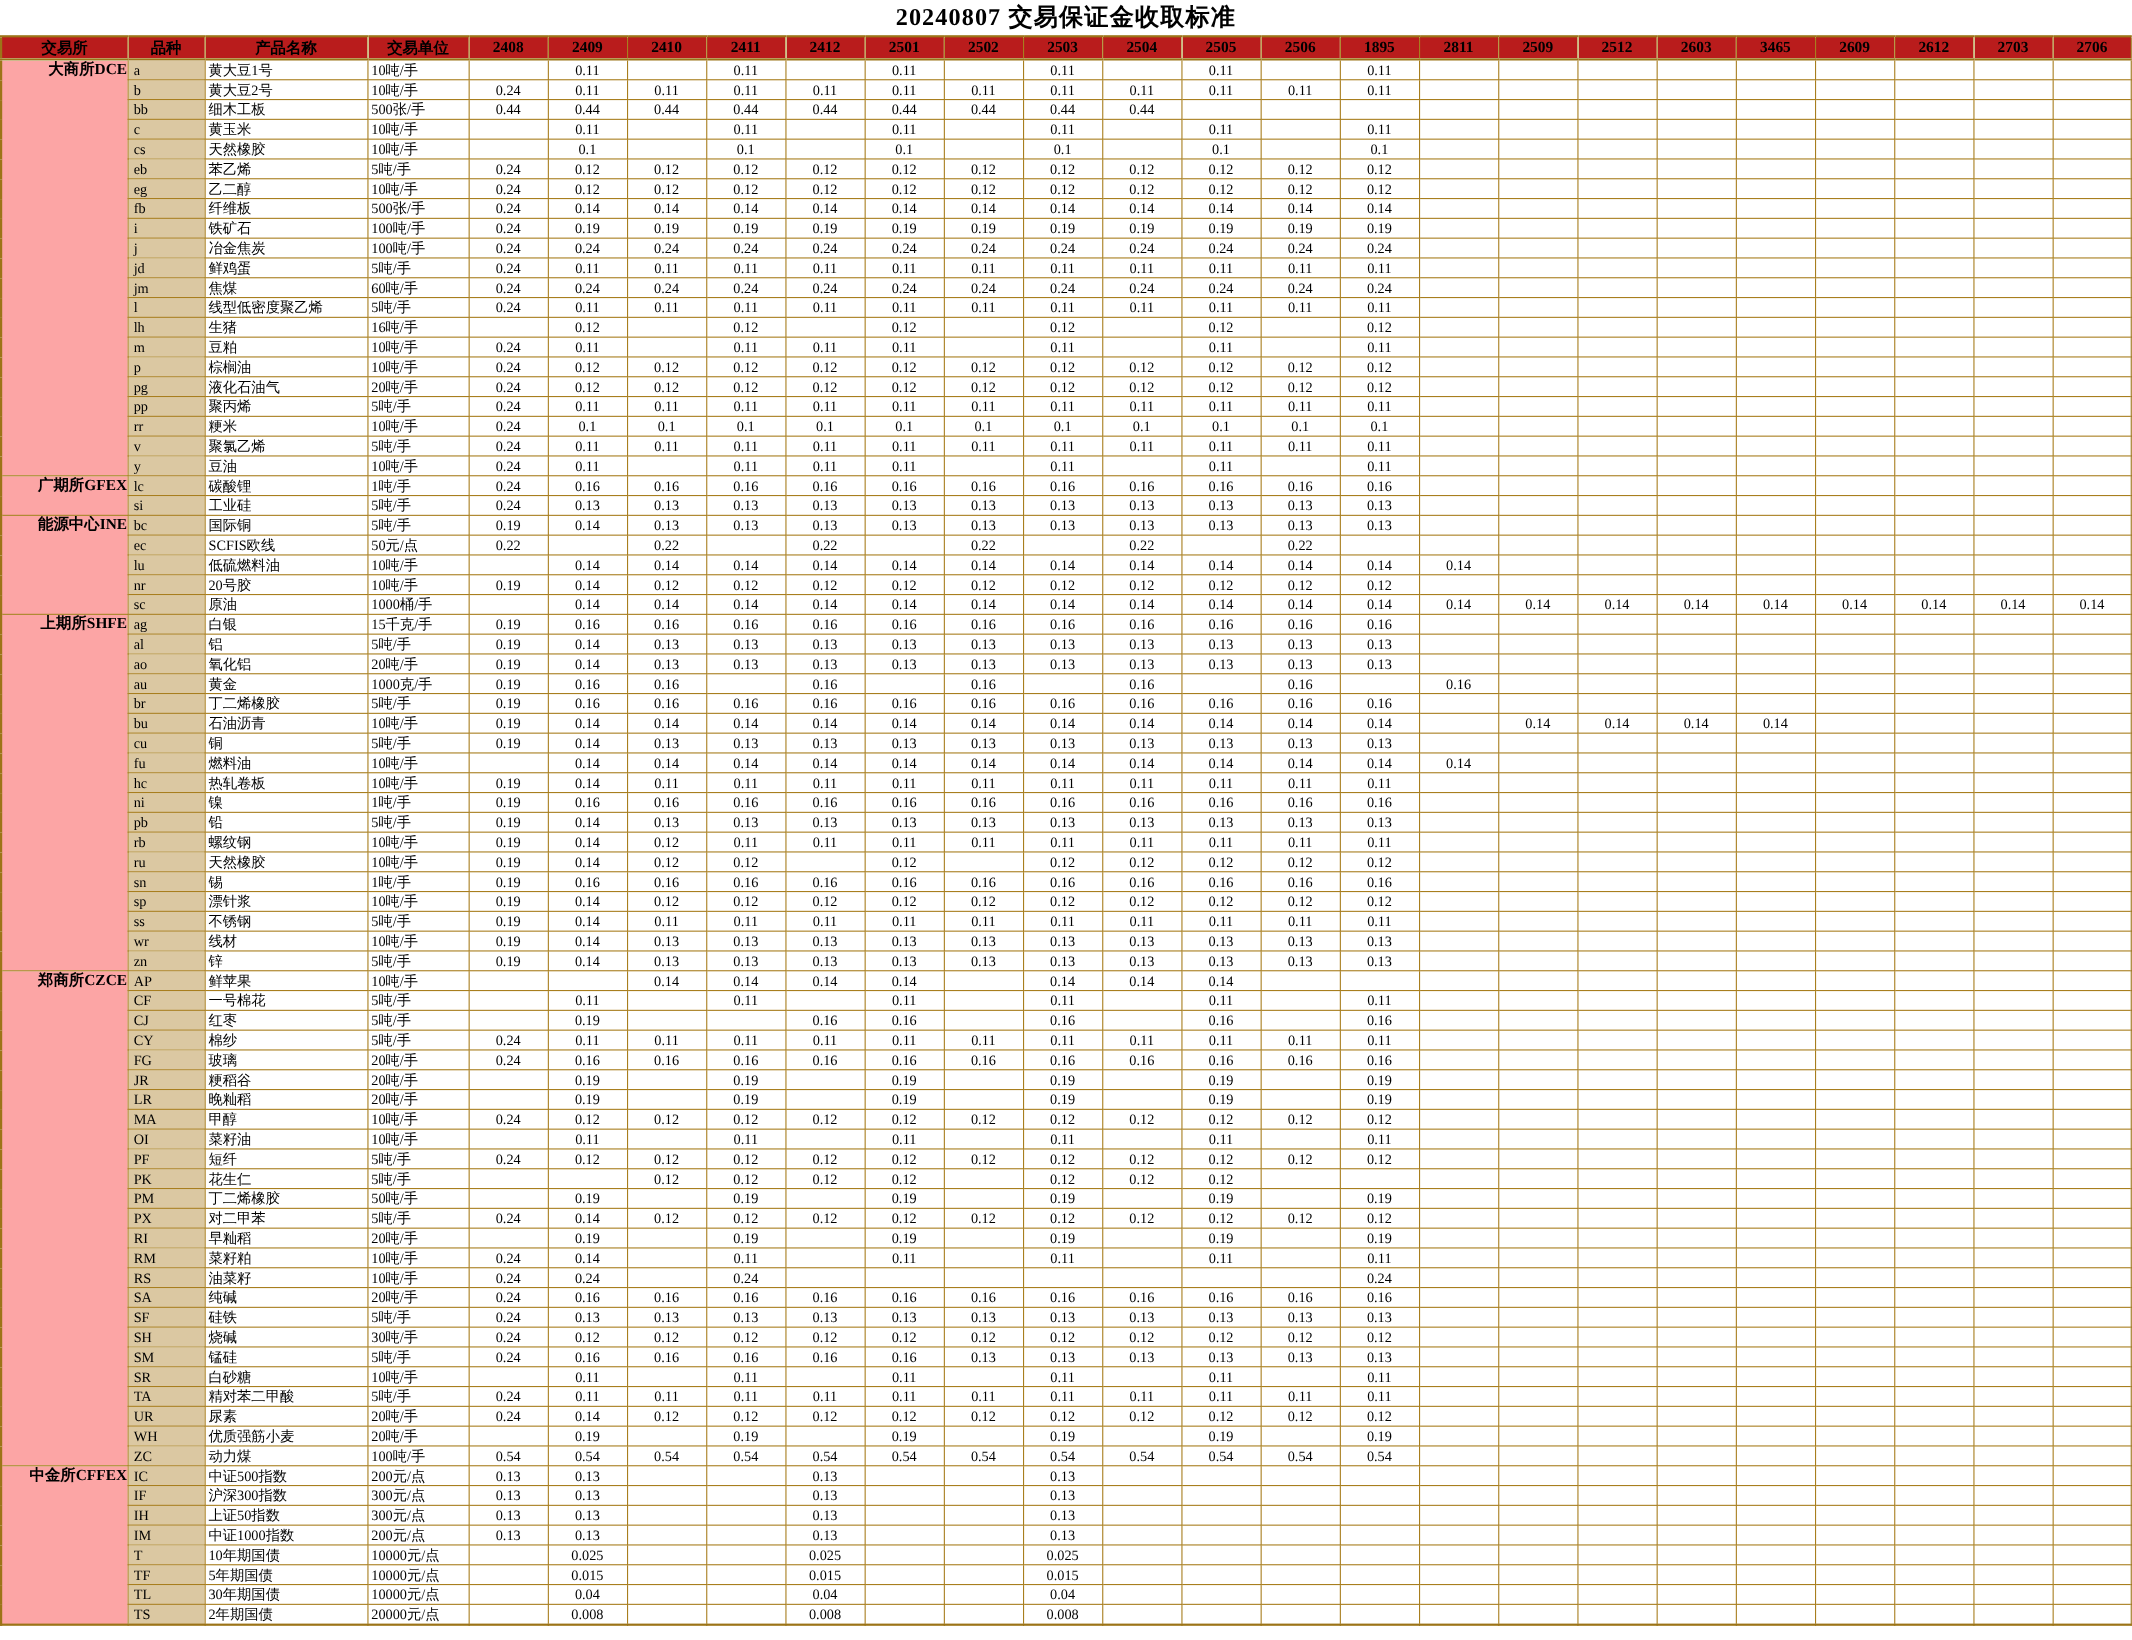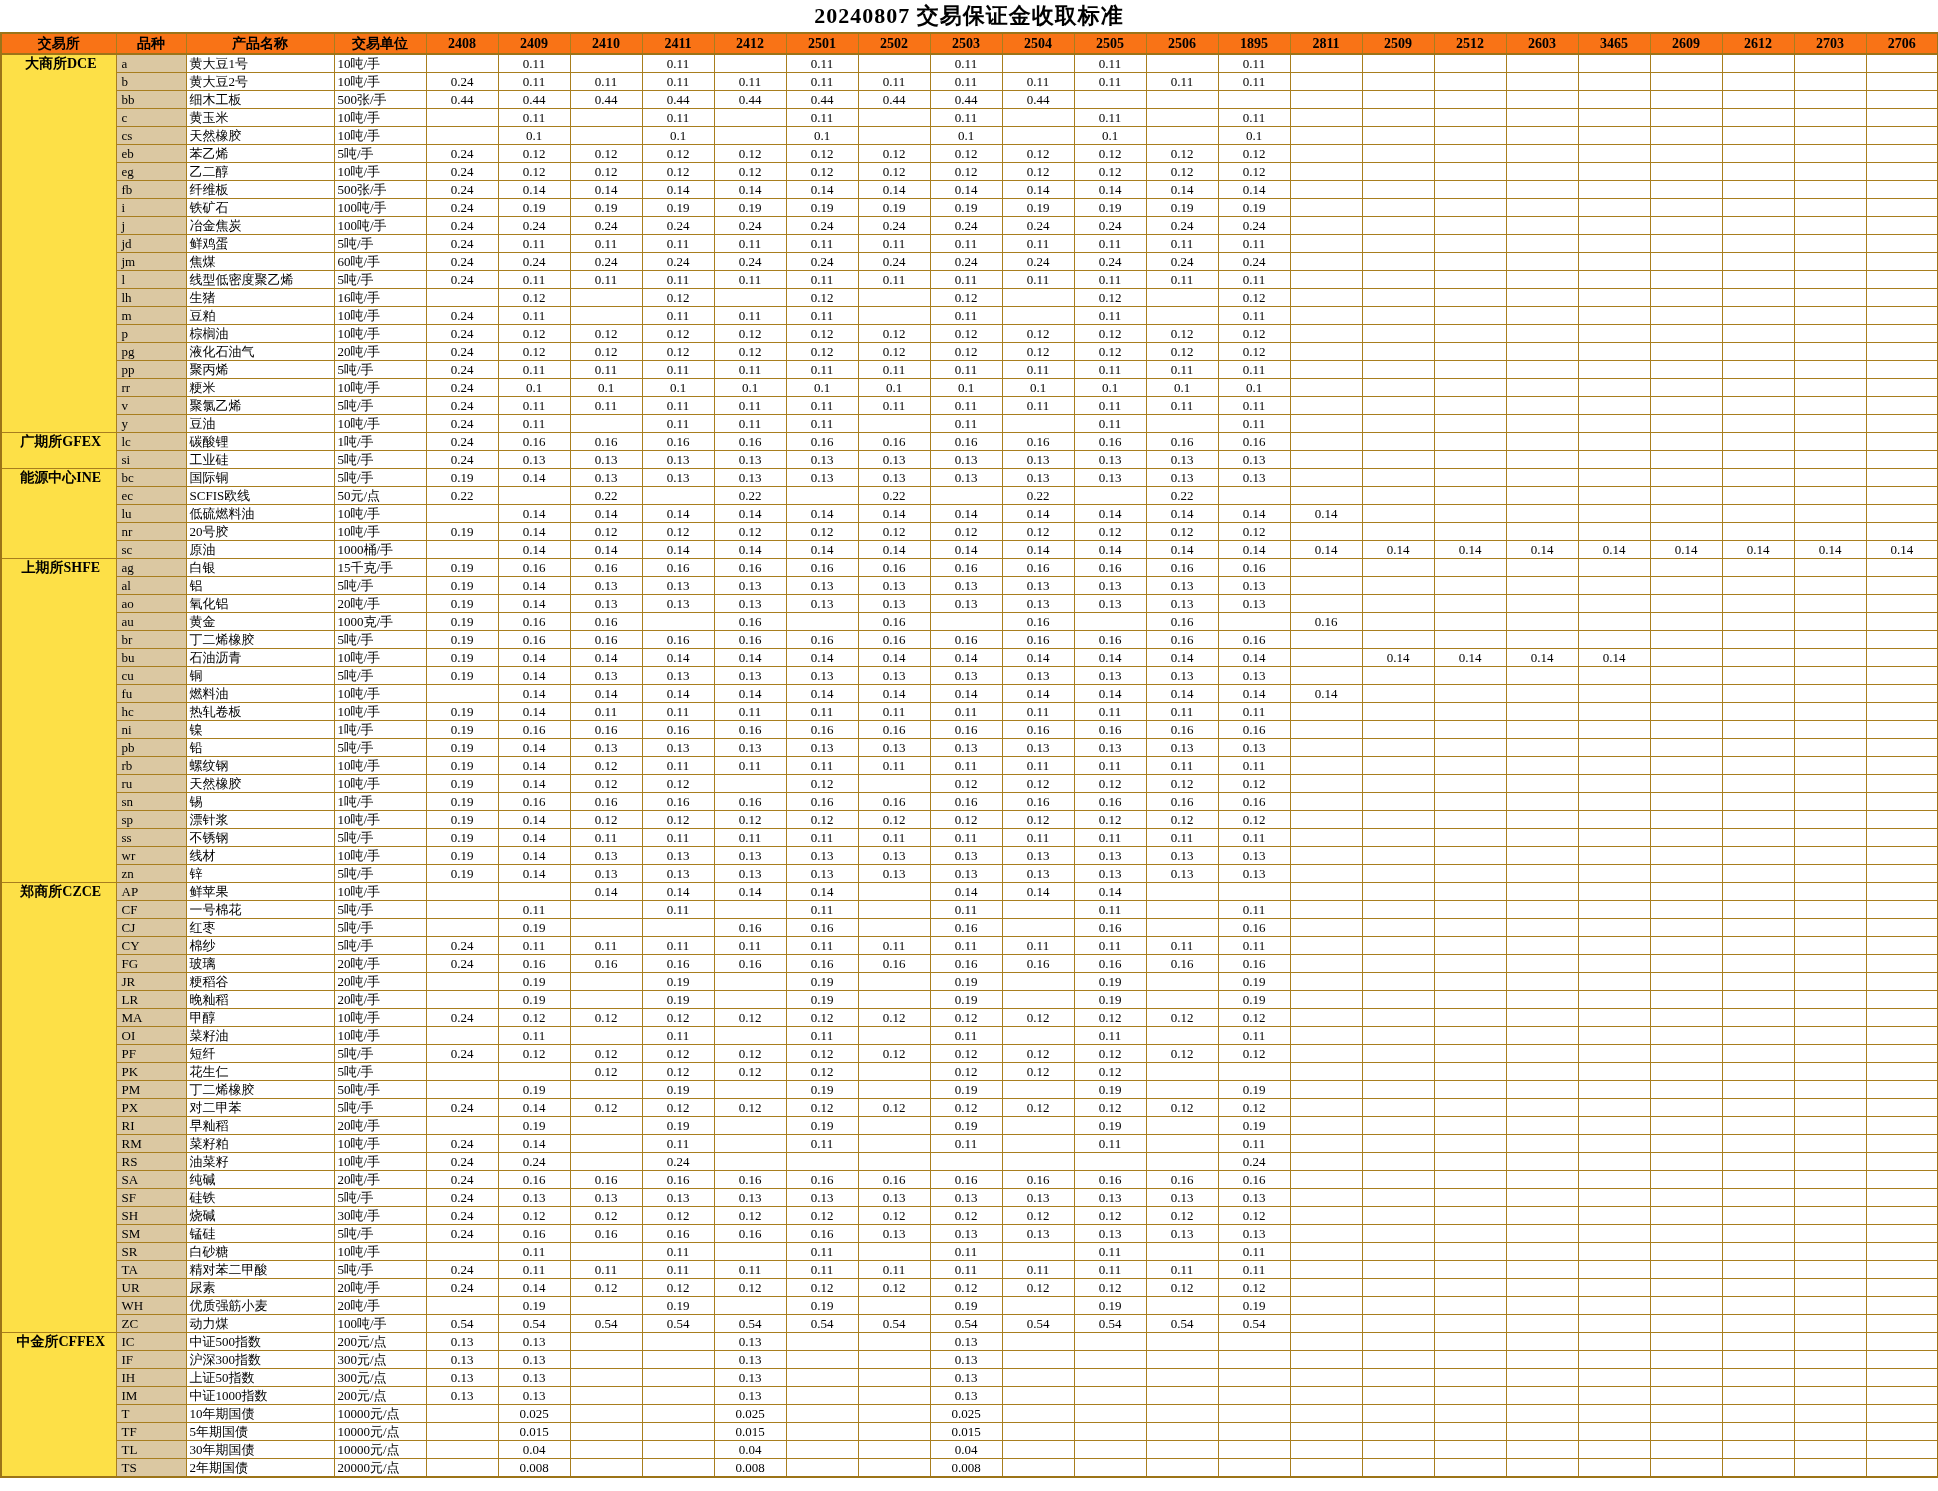--- a/index.html
+++ b/index.html
@@ -14,27 +14,27 @@
   }
   table.margin-table {
     border-collapse:collapse; table-layout:fixed; width:1937px;
     border:2px solid #9c7418;
   }
   th, td {
     border:1px solid #a87e1e; padding:0; overflow:hidden; white-space:nowrap;
     box-sizing:border-box;
   }
   thead th {
-    background:#f97316; height:21px; font-size:14px; font-weight:bold;
+    background:#b91c1c; height:21px; font-size:14px; font-weight:bold;
     text-align:center; border-top:2px solid #9c7418; border-bottom:2px solid #9c7418;
   }
   tbody td { height:18px; font-size:13px; line-height:17px; }
   td.exchange-cell {
-    background:#fde047; vertical-align:top; font-weight:bold; font-size:14px;
-    text-align:center; padding-left:4px;
+    background:#fca5a5; vertical-align:top; font-weight:bold; font-size:14px;
+    text-align:right; padding-left:4px;
   }
   td.code-cell { background:#dbc8a2; text-align:left; padding-left:5px; }
   td.name-cell { background:#ffffff; text-align:left; padding-left:3px; }
   td.unit-cell { background:#ffffff; text-align:left; padding-left:3px; }
   td.val-cell  { background:#ffffff; text-align:center; }
 </style>
 </head>
 <body>
 
 <div class="title-bar">20240807 交易保证金收取标准</div>

